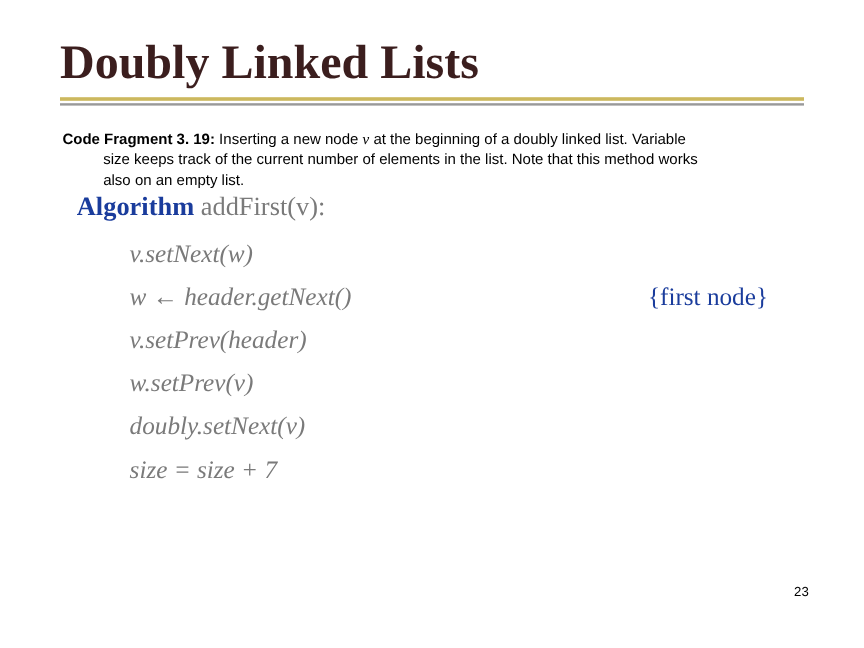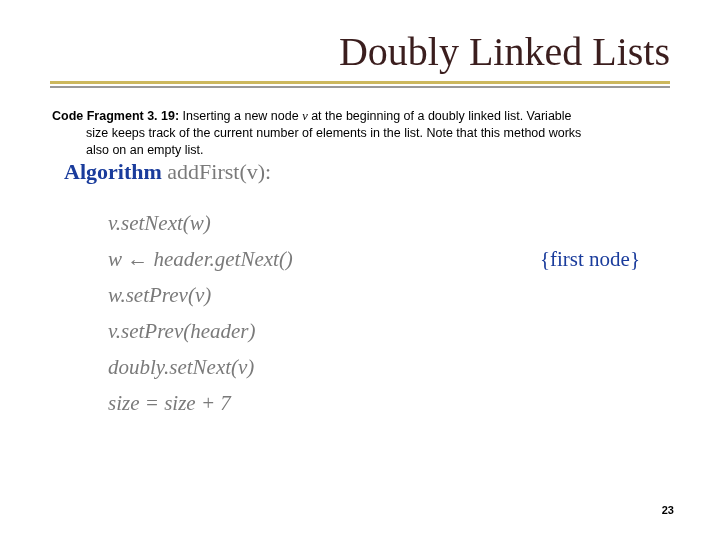--- a/index.html
+++ b/index.html
@@ -10,24 +10,23 @@
     font-family: Arial, Helvetica, sans-serif;
     position: relative;
     overflow: hidden;
   }
   .slide {
     padding: 28px 50px 20px 50px;
   }
   .title {
     font-family: "Times New Roman", Times, serif;
     font-size: 40px;
-    font-weight: normal;
+    font-weight: bold;
     color: #3b1e1e;
     margin-bottom: 6px;
-    text-align: right;
   }
   .underline1 {
     height: 3px;
     background: #ccb85e;
     margin-bottom: 2px;
   }
   .underline2 {
     height: 2px;
     background: #999;
     margin-bottom: 20px;
@@ -41,21 +40,21 @@
   .caption .bold { font-weight: bold; }
   .caption .ital { font-style: italic; font-family: "Times New Roman", serif; }
   .caption .indent { display: block; padding-left: 34px; }
   .algo-block {
     padding-left: 14px;
     font-family: "Times New Roman", Times, serif;
     color: #7a7a7a;
   }
   .algo-head {
     font-size: 22px;
-    margin-bottom: 26px;
+    margin-bottom: 14px;
   }
   .algo-kw {
     color: #1a3c9c;
     font-weight: bold;
   }
   .algo-body {
     padding-left: 44px;
   }
   .algo-line {
     font-size: 21px;
@@ -68,23 +67,23 @@
     position: absolute;
     right: 30px;
     top: 0;
     color: #1a3c9c;
     font-style: normal;
     font-size: 21px;
   }
   .pagenum {
     position: absolute;
     right: 46px;
-    bottom: 24px;
+    bottom: 40px;
     font-size: 11px;
-    font-weight: bold;
+    font-weight: normal;
     color: #000;
   }
 </style>
 </head>
 <body>
 
 <div class="slide">
 
   <h1 class="title">Doubly Linked Lists</h1>
   <div class="underline1"></div>
@@ -102,24 +101,24 @@
     </div>
     <div class="algo-body">
       <div class="algo-line">
         <span>v.setNext(w)</span>
       </div>
       <div class="algo-line">
         <span>w ← header.getNext()</span>
         <span class="comment">{first node}</span>
       </div>
       <div class="algo-line">
-        <span>w.setPrev(v)</span>
+        <span>v.setPrev(header)</span>
       </div>
       <div class="algo-line">
-        <span>v.setPrev(header)</span>
+        <span>w.setPrev(v)</span>
       </div>
       <div class="algo-line">
         <span>doubly.setNext(v)</span>
       </div>
       <div class="algo-line">
         <span>size = size + 7</span>
       </div>
     </div>
   </div>
 

